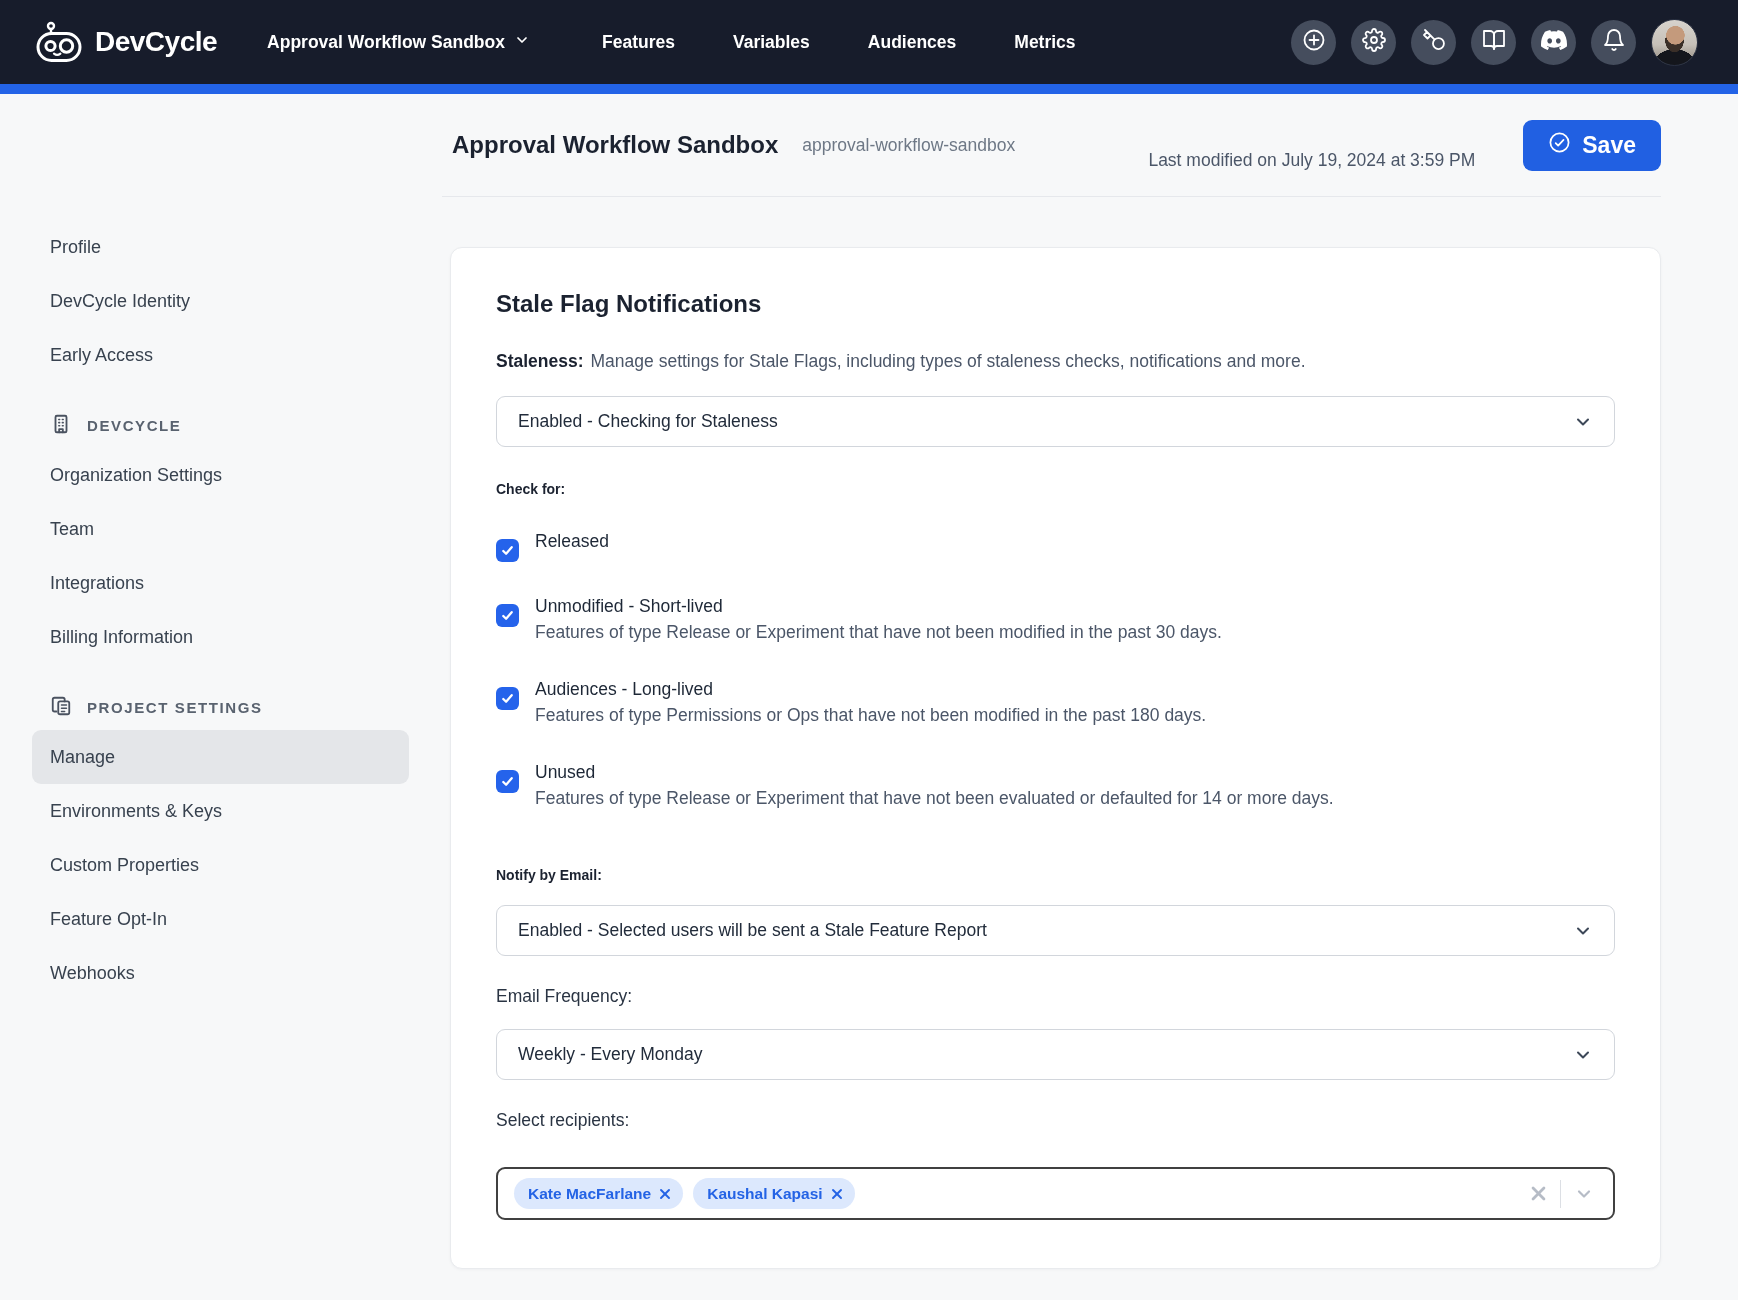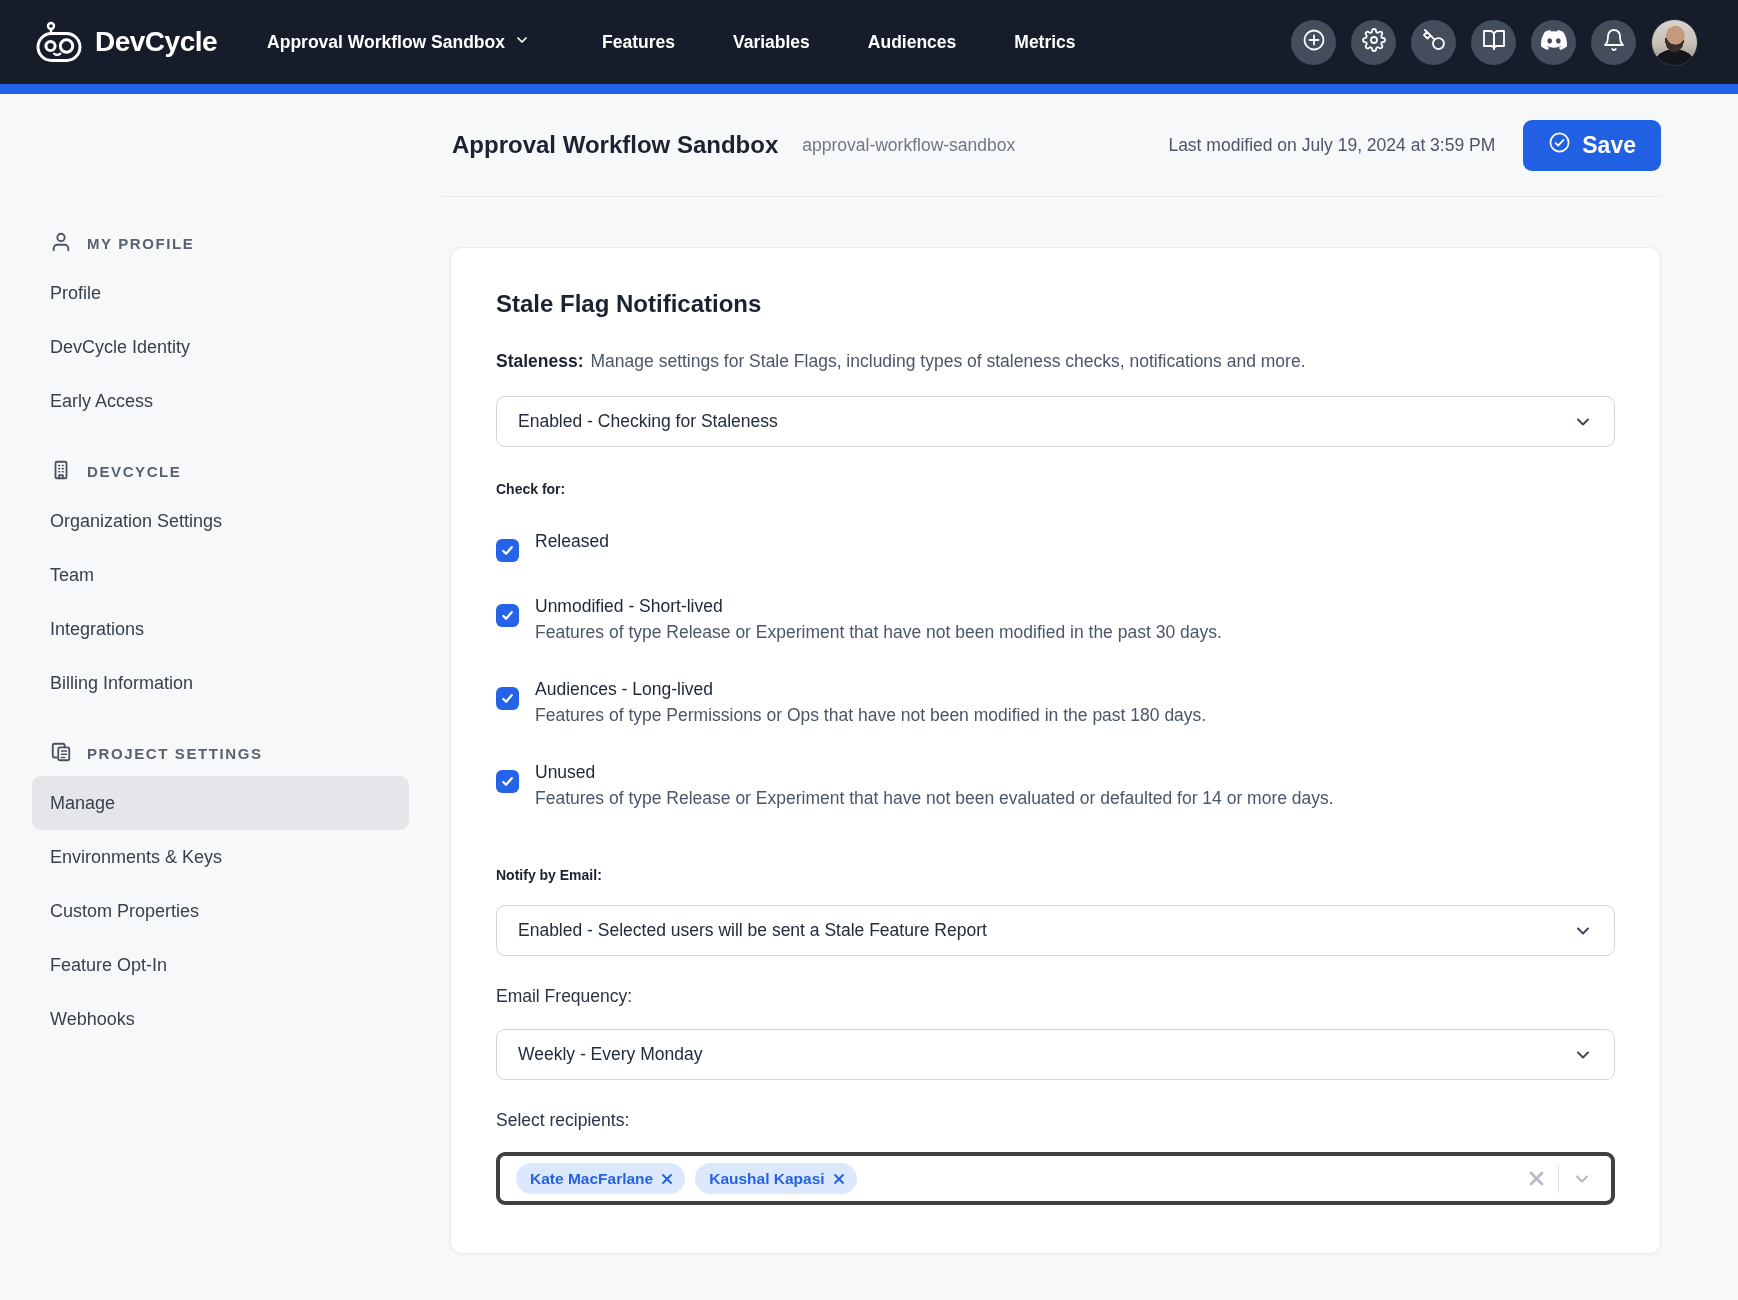--- a/index.html
+++ b/index.html
@@ -47,21 +47,21 @@
   .sidebar { width: 440px; flex:none; padding: 126px 0 0 50px; }
   .main-col { flex: 1; display:flex; flex-direction: column; min-width: 0; }
 
   .page-header {
     height: 103px; display:flex; align-items:center;
     margin: 0 77px 0 2px; padding: 0 0 0 10px;
     border-bottom: 1px solid #e6e8ec;
   }
   .page-title { font-size: 24px; font-weight: 700; color: #1b2230; white-space:nowrap; }
   .page-slug { font-size: 17.5px; color: #6e7886; margin-left: 24px; white-space:nowrap; }
-  .header-right { margin-left:auto; display:flex; align-items:center; gap: 28px; }
+  .header-right { margin-left:auto; display:flex; align-items:flex-end; gap: 48px; }
   .last-modified { font-size: 17.5px; color: #4b5668; white-space:nowrap; }
   .save-btn {
     display:flex; align-items:center; gap: 11px; background: #2160e2; color:#fff;
     border:none; border-radius: 9px; height: 51px; padding: 0 25px;
     font-size: 23px; font-weight: 600; cursor:pointer;
     font-family: inherit;
   }
 
   
   .side-header {
@@ -102,21 +102,21 @@
   .checkbox {
     width: 23px; height: 23px; border-radius: 6px; background: #2563eb;
     display:flex; align-items:center; justify-content:center; flex:none; margin-top: 11px;
     cursor:pointer;
   }
   .check-texts { line-height: 26px; }
   .check-label { font-size: 17.5px; color: #1d2736; }
   .check-desc { font-size: 17.5px; color: #4b5668; }
 
   .recipients-box {
-    margin-top: 21px; min-height: 53px; border: 4px solid #404040; border-radius: 9px;
+    margin-top: 36px; min-height: 53px; border: 2px solid #404040; border-radius: 9px;
     background:#fff; display:flex; align-items:center; padding: 0 19px 0 16px; cursor:text;
   }
   .chips { display:flex; align-items:center; gap: 10px; }
   .chip {
     display:flex; align-items:center; gap: 8px; background: #dce8fd; color: #2463e5;
     border-radius: 16px; height: 31px; padding: 0 12px 0 14px;
     font-size: 15.5px; font-weight: 600; white-space:nowrap;
   }
   .chip .chip-x { display:flex; cursor:pointer; }
   .box-controls { margin-left:auto; display:flex; align-items:center; gap: 13px; color:#b6bcc6; }
@@ -210,29 +210,20 @@
       <div class="avatar"></div>
     </div>
   </div>
   <div class="accent-bar"></div>
 
   <div class="content-row">
 
     <div class="sidebar">
 
       <div class="side-section">
-        <div class="side-header">
-          <span>
-            <svg width="22" height="22" viewBox="0 0 24 24" fill="none" stroke="currentColor" stroke-width="2" stroke-linecap="round" stroke-linejoin="round">
-                <path d="M20 21v-2a4 4 0 0 0-4-4H8a4 4 0 0 0-4 4v2"></path>
-                <circle cx="12" cy="7" r="4"></circle>
-              </svg>
-          </span>
-          <span>MY PROFILE</span>
-        </div>
         <div class="side-item">
             <span>Profile</span>
           </div>
         <div class="side-item">
             <span>DevCycle Identity</span>
           </div>
         <div class="side-item">
             <span>Early Access</span>
           </div>
       </div>

